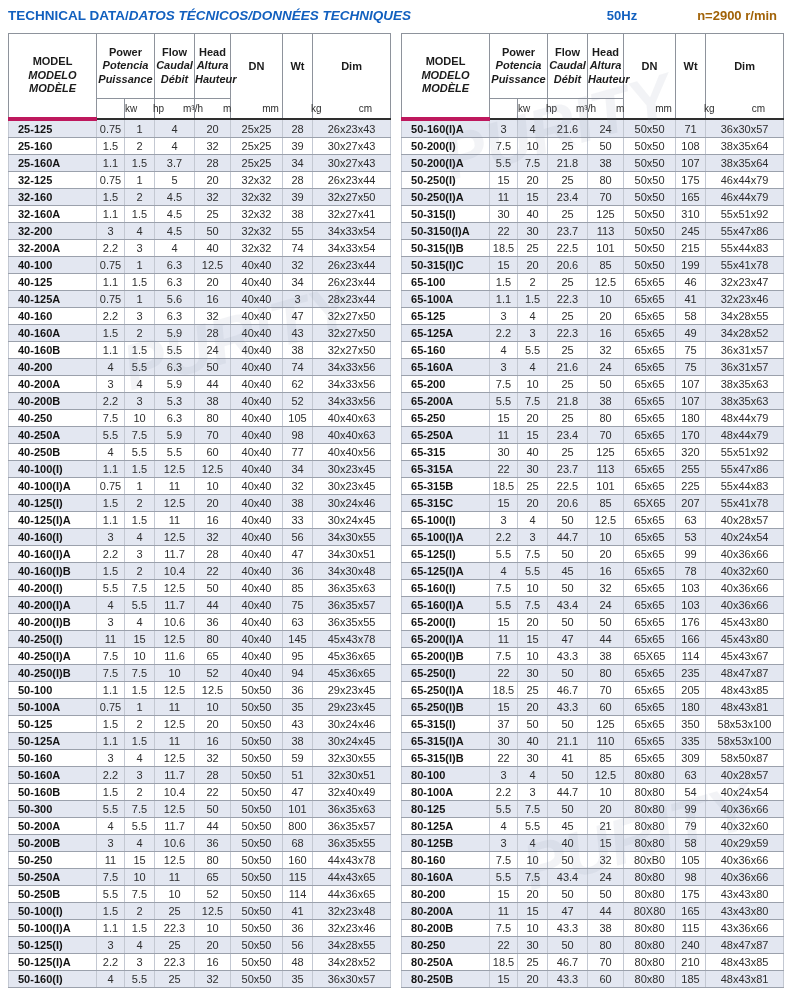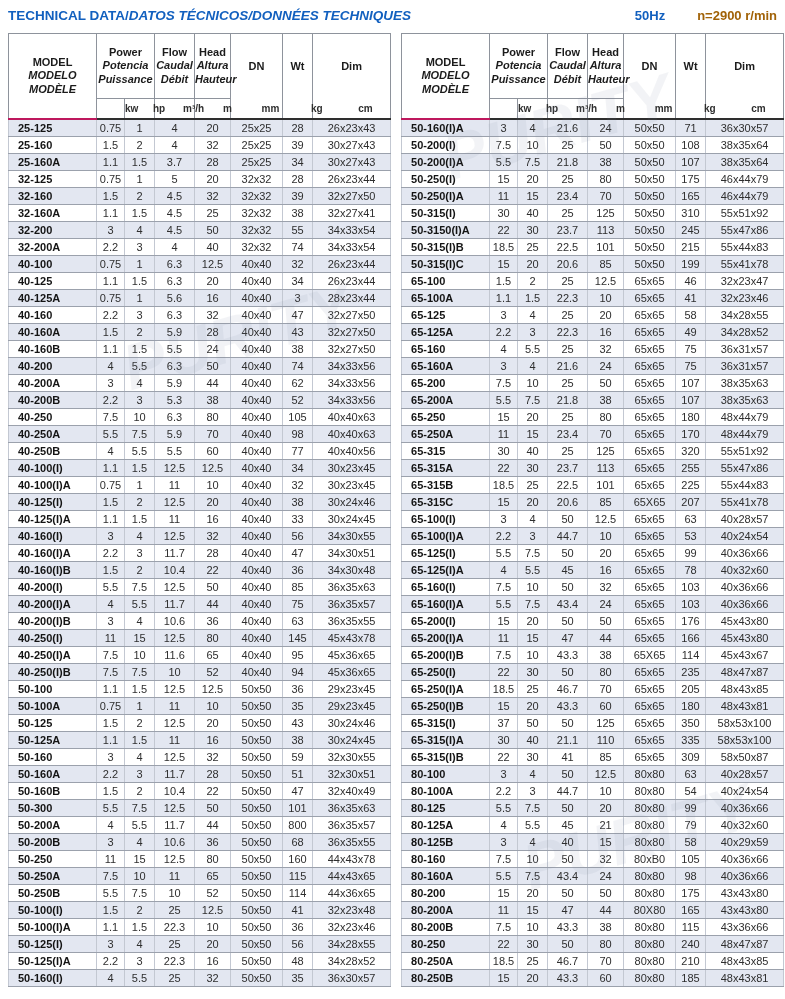--- a/index.html
+++ b/index.html
@@ -6,43 +6,44 @@
   body{
     width:785px;height:999px;
     background:#ffffff;
     font-family:"Liberation Sans", sans-serif;
     position:relative;
     overflow:hidden;
   }
   .topbar{
     display:flex;align-items:center;
     padding:8px 8px 0 8px;
+    gap:28px;
   }
   .title{flex:1;font-size:13.5px;font-weight:bold;color:#1260bf;}
   .title .it{font-style:italic;}
   .freq{font-size:13px;font-weight:bold;color:#1260bf;margin-right:32px;}
   .speed{font-size:13px;font-weight:bold;color:#a16207;}
   .tables{display:flex;gap:10px;padding:10px 3px 0 8px;}
   table{
     border-collapse:collapse;table-layout:fixed;width:382px;
     border:1.5px solid #5f646e;background:#fff;
   }
   thead th{
     border:1px solid #8e939c;
     font-size:11px;color:#1b1b1b;font-weight:bold;
     padding:0;background:#fff;vertical-align:middle;text-align:center;
   }
   .h1 th{height:64px;}
   .h1 .lines div{line-height:13.5px;}
   .h1 .sub{font-style:italic;text-align:center;}
-  .h2 th{height:19px;font-weight:bold;font-size:10px;color:#2e2e2e;padding-left:28px;}
+  .h2 th{height:19px;font-weight:normal;font-size:10px;color:#2e2e2e;padding-left:28px;}
   th.nb{border-bottom:none;}
   .h2 th.nt{border-top:none;}
   .h2 th{border-bottom:2px solid #2e2e2e;}
-  th.model-h{border-bottom:2px solid #be185d;}
+  th.model-h{border-bottom:4px solid #be185d;}
   tbody td{
     height:16px;line-height:16px;padding:0;
     font-size:11px;color:#2e2e2e;text-align:center;
     border-left:1px solid #c3c8d2;border-right:1px solid #c3c8d2;
     border-top:1px solid #9ba1ac;border-bottom:1px solid #9ba1ac;
     white-space:nowrap;overflow:hidden;
   }
   tbody td.model{
     text-align:left;padding-left:9px;font-weight:bold;color:#141414;
   }

